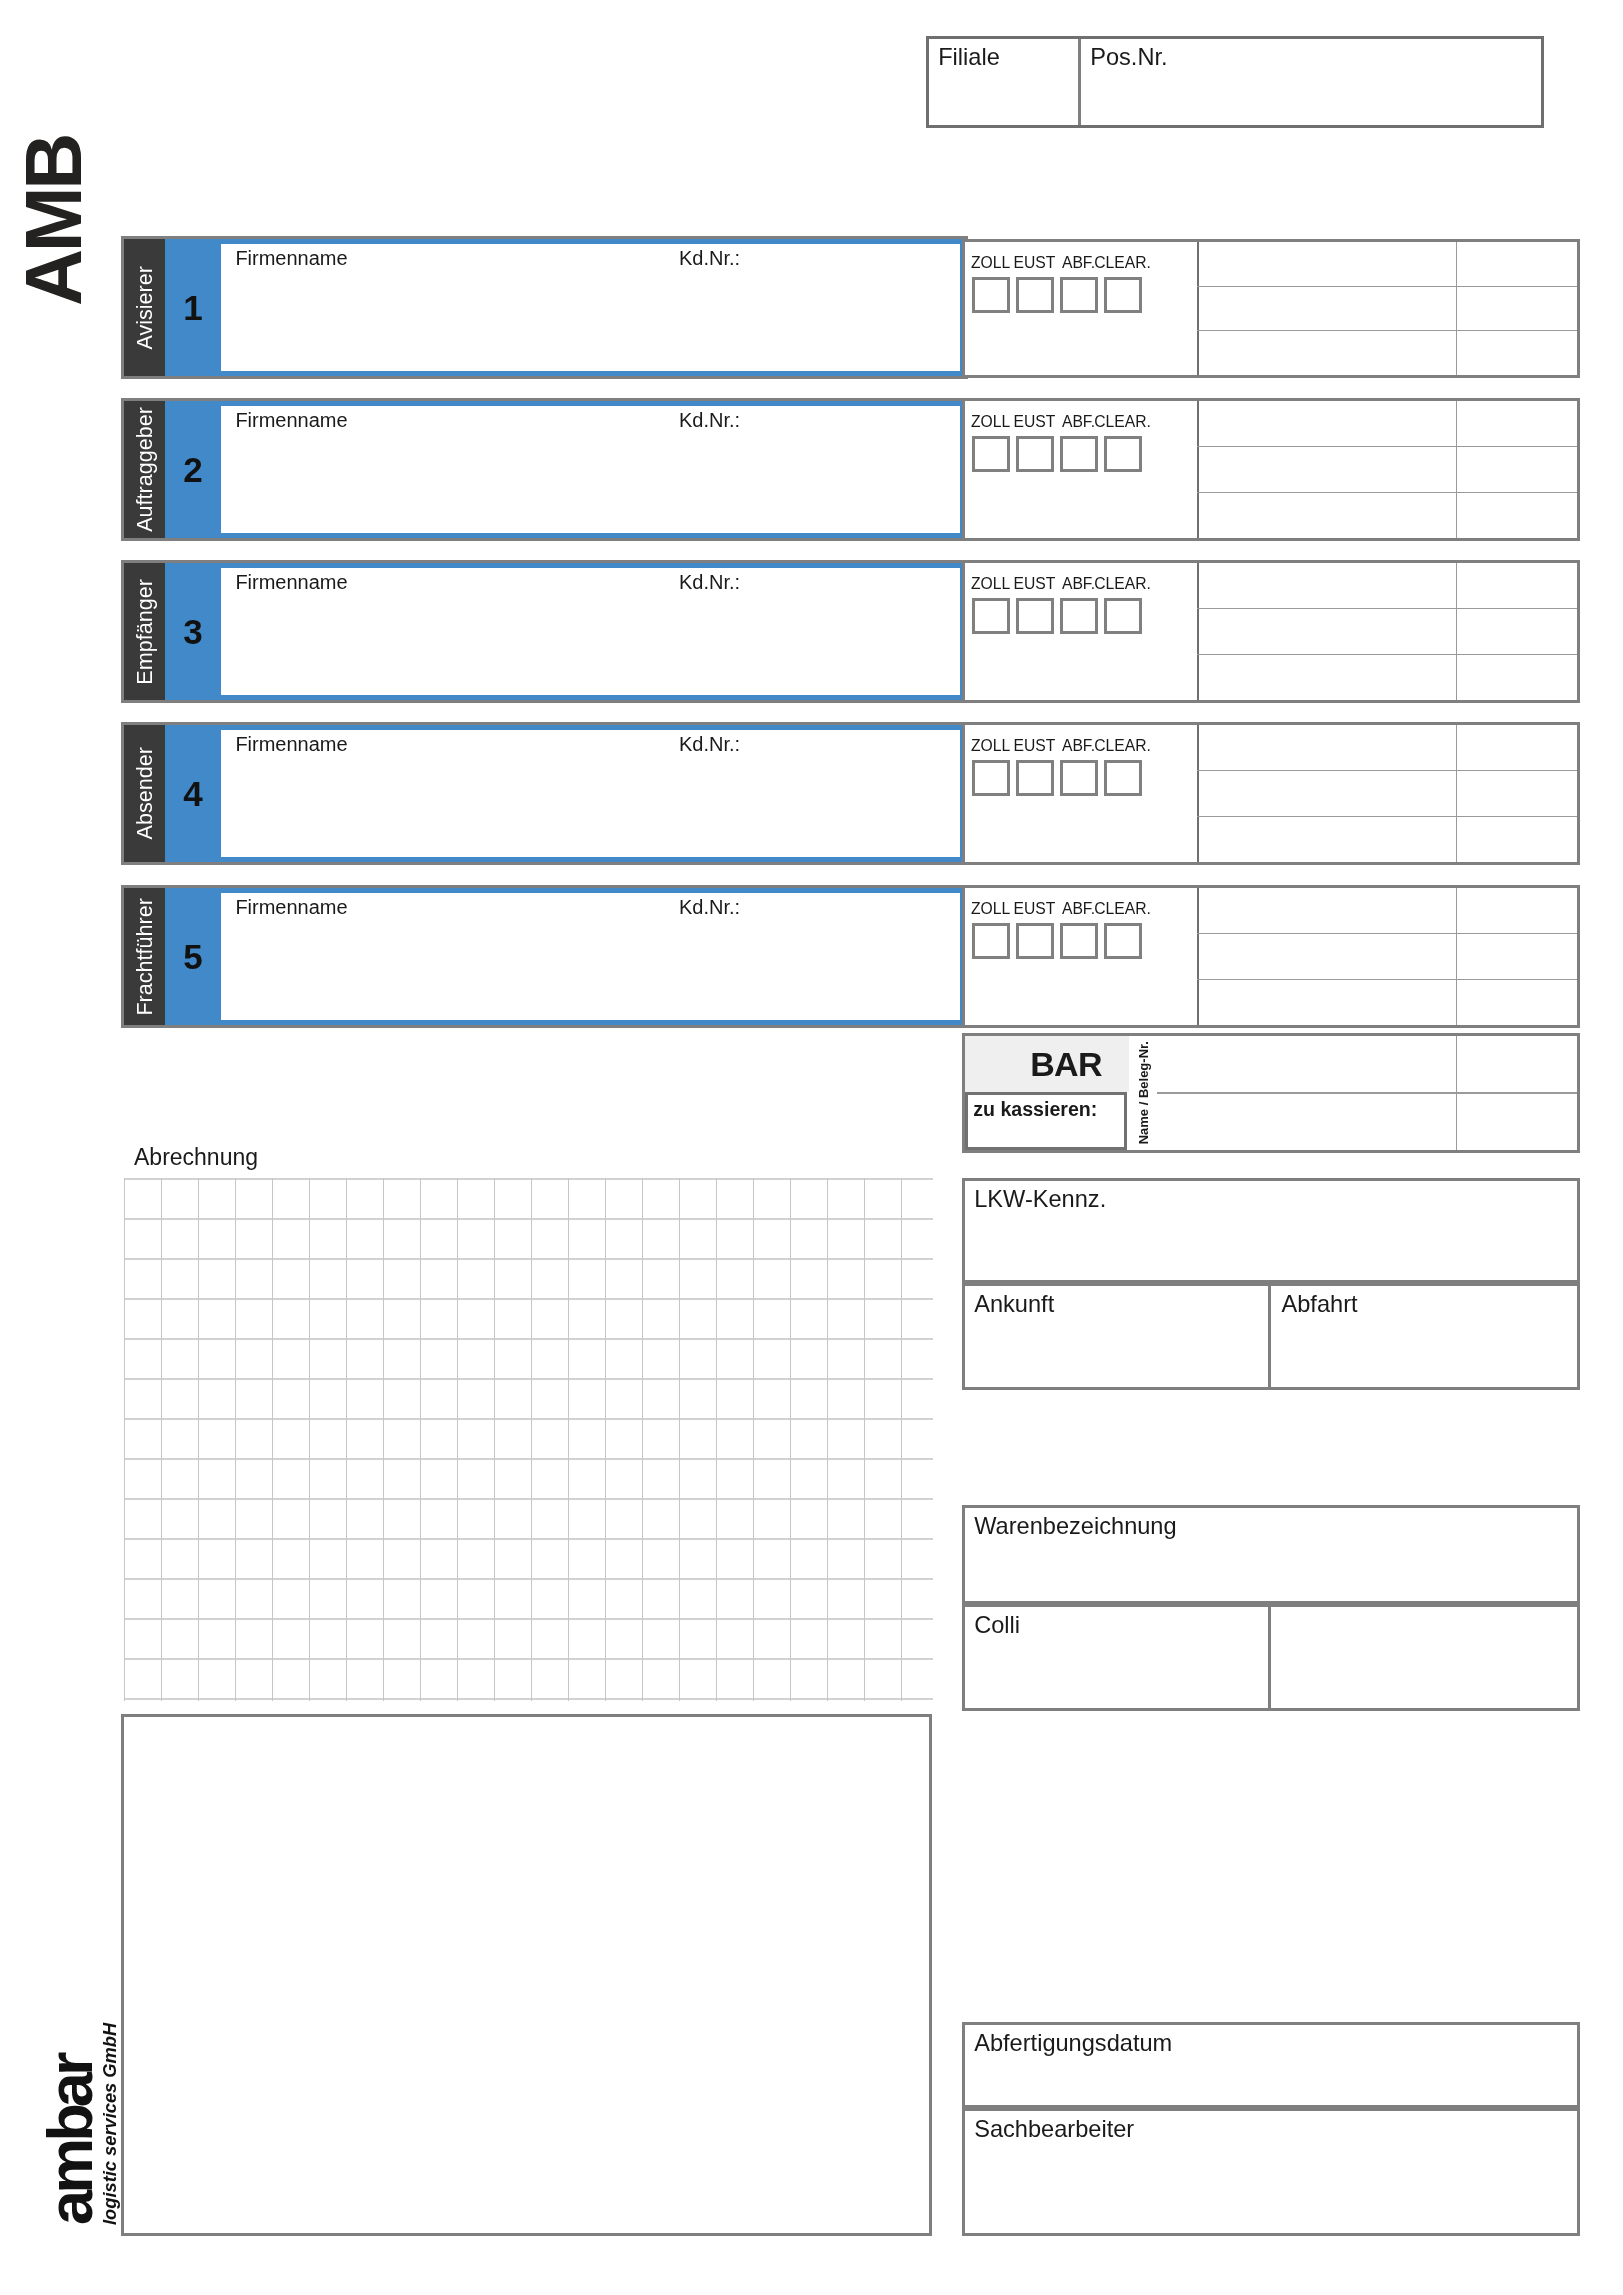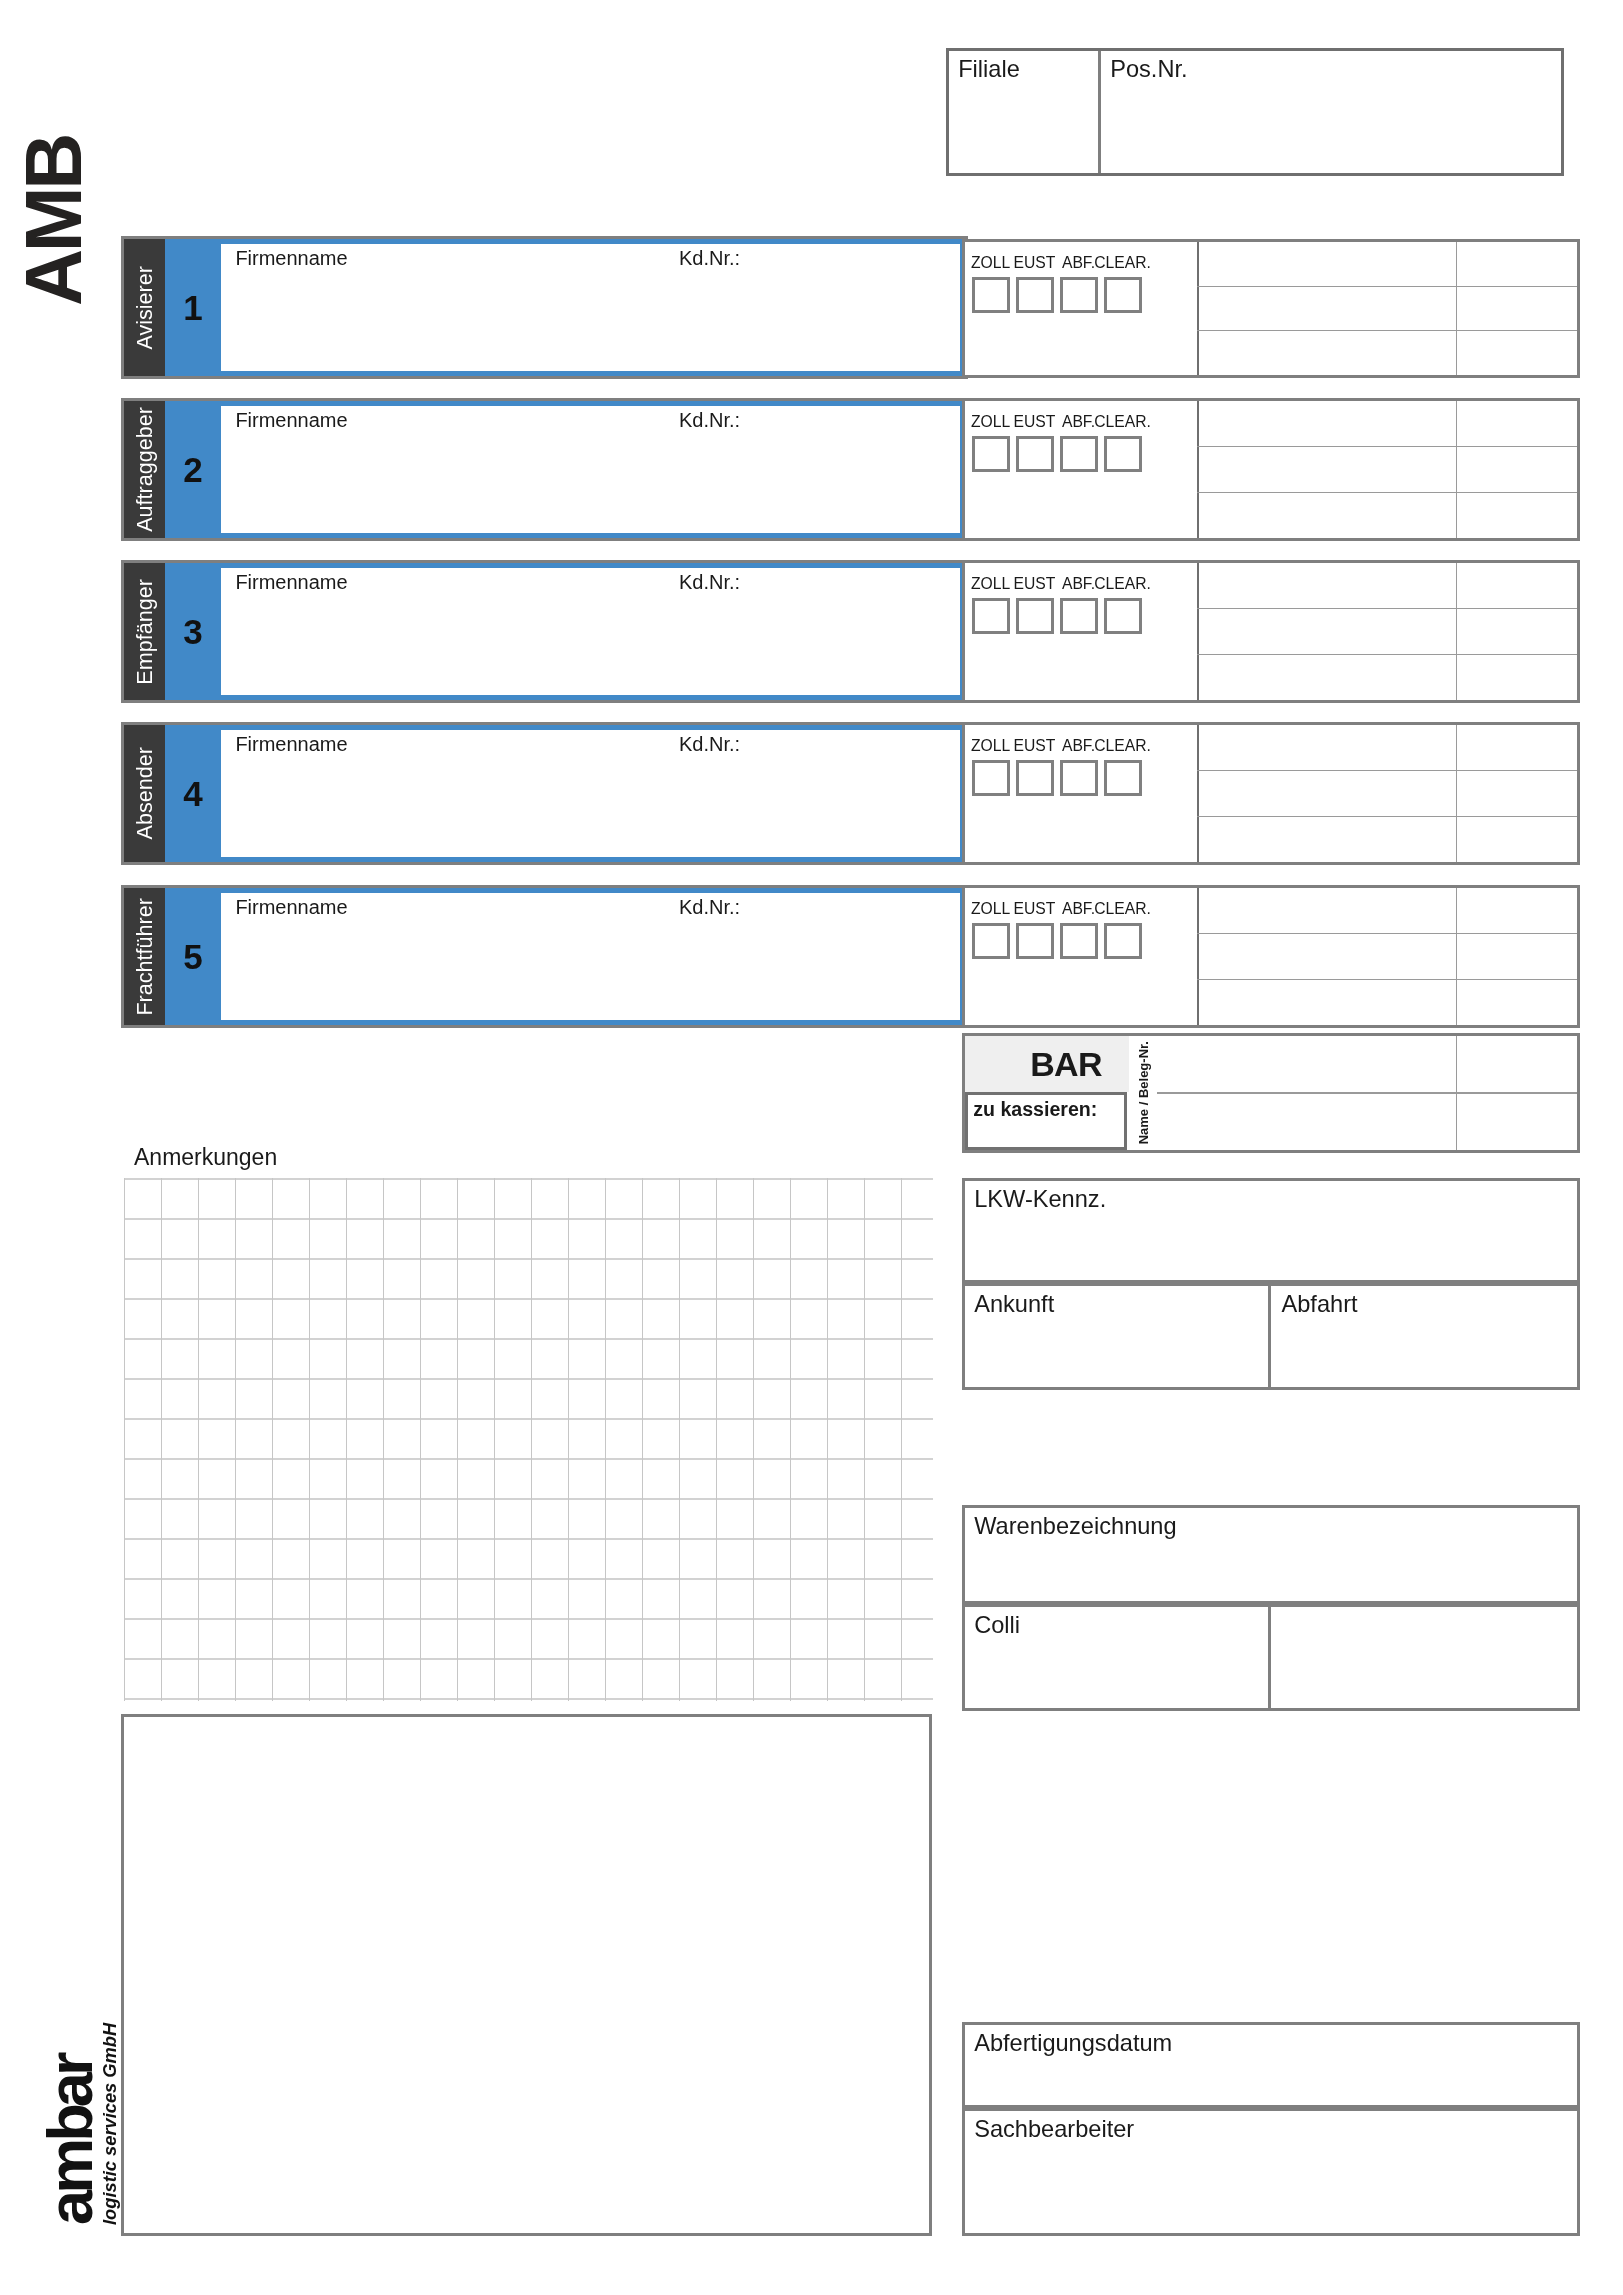--- a/index.html
+++ b/index.html
@@ -19,21 +19,21 @@
     font-size:79px;font-weight:bold;letter-spacing:-3.3px;line-height:71px;
     color:#242221;
   }
   
   .top-panel{position:absolute;left:124px;top:38px;width:811px;height:116px;background:#e3e3e3;}
   .abf-label{position:absolute;left:58px;top:7.9px;font-size:30px;}
   .abf-input{position:absolute;left:38px;top:46px;width:573px;height:62px;background:#ffffff;}
   .anzahl-label{position:absolute;right:14.4px;top:10.5px;font-size:27px;}
   .anzahl-input{position:absolute;left:618px;top:46px;width:185px;height:62px;background:#ffffff;}
   
-  .filiale-box{position:absolute;left:946px;top:36px;width:618px;height:128px;border:3.9px solid #6f6f6f;background:#ffffff;margin-top:12px;}
+  .filiale-box{position:absolute;left:926px;top:36px;width:618px;height:92px;border:3.9px solid #6f6f6f;background:#ffffff;}
   .filiale-divider{position:absolute;left:149px;top:0;bottom:0;width:2.6px;background:#7f7f7f;}
   .filiale-cell{position:absolute;left:0;top:0;bottom:0;width:149px;}
   .posnr-cell{position:absolute;left:152px;top:0;bottom:0;right:0;}
   .box-label{position:absolute;left:9.2px;top:5.2px;font-size:23.6px;}
   
   .abr-header{position:absolute;left:962px;top:181px;width:618px;height:59px;border:3.3px solid #7f7f7f;background:#efefef;}
   .abr-title{position:absolute;left:10.5px;top:10.5px;font-size:27.5px;}
   .abr-cols{position:absolute;left:232px;right:0;bottom:0;height:30px;display:flex;}
   .col-head{border:2px solid #7f7f7f;border-bottom:none;background:#e0e0e0;font-size:22px;padding:2.6px 0 0 13px;}
   .col-leistung{width:258px;}
@@ -307,21 +307,21 @@
       <span class="kassieren-label">zu kassieren:</span>
     </div>
     <div class="bar-vert">
       <span>Name / Beleg-Nr.</span>
     </div>
     <div class="bar-cells-area"></div>
     <div class="bar-hline"></div>
     <div class="bar-vline"></div>
   </div>
 
-  <span class="anm-label">Anmerkungen</span>
+  <span class="anm-label">Abrechnung</span>
   <div class="anm-grid"></div>
 
   <div class="field-box" style="top:1178px;height:105px;padding-left:40px;">
     <span class="box-label">LKW-Kennz.</span>
   </div>
 
   <div class="field-box" style="top:1283px;height:107px;">
     <div class="split-left">
       <span class="box-label">Ankunft</span>
     </div>

